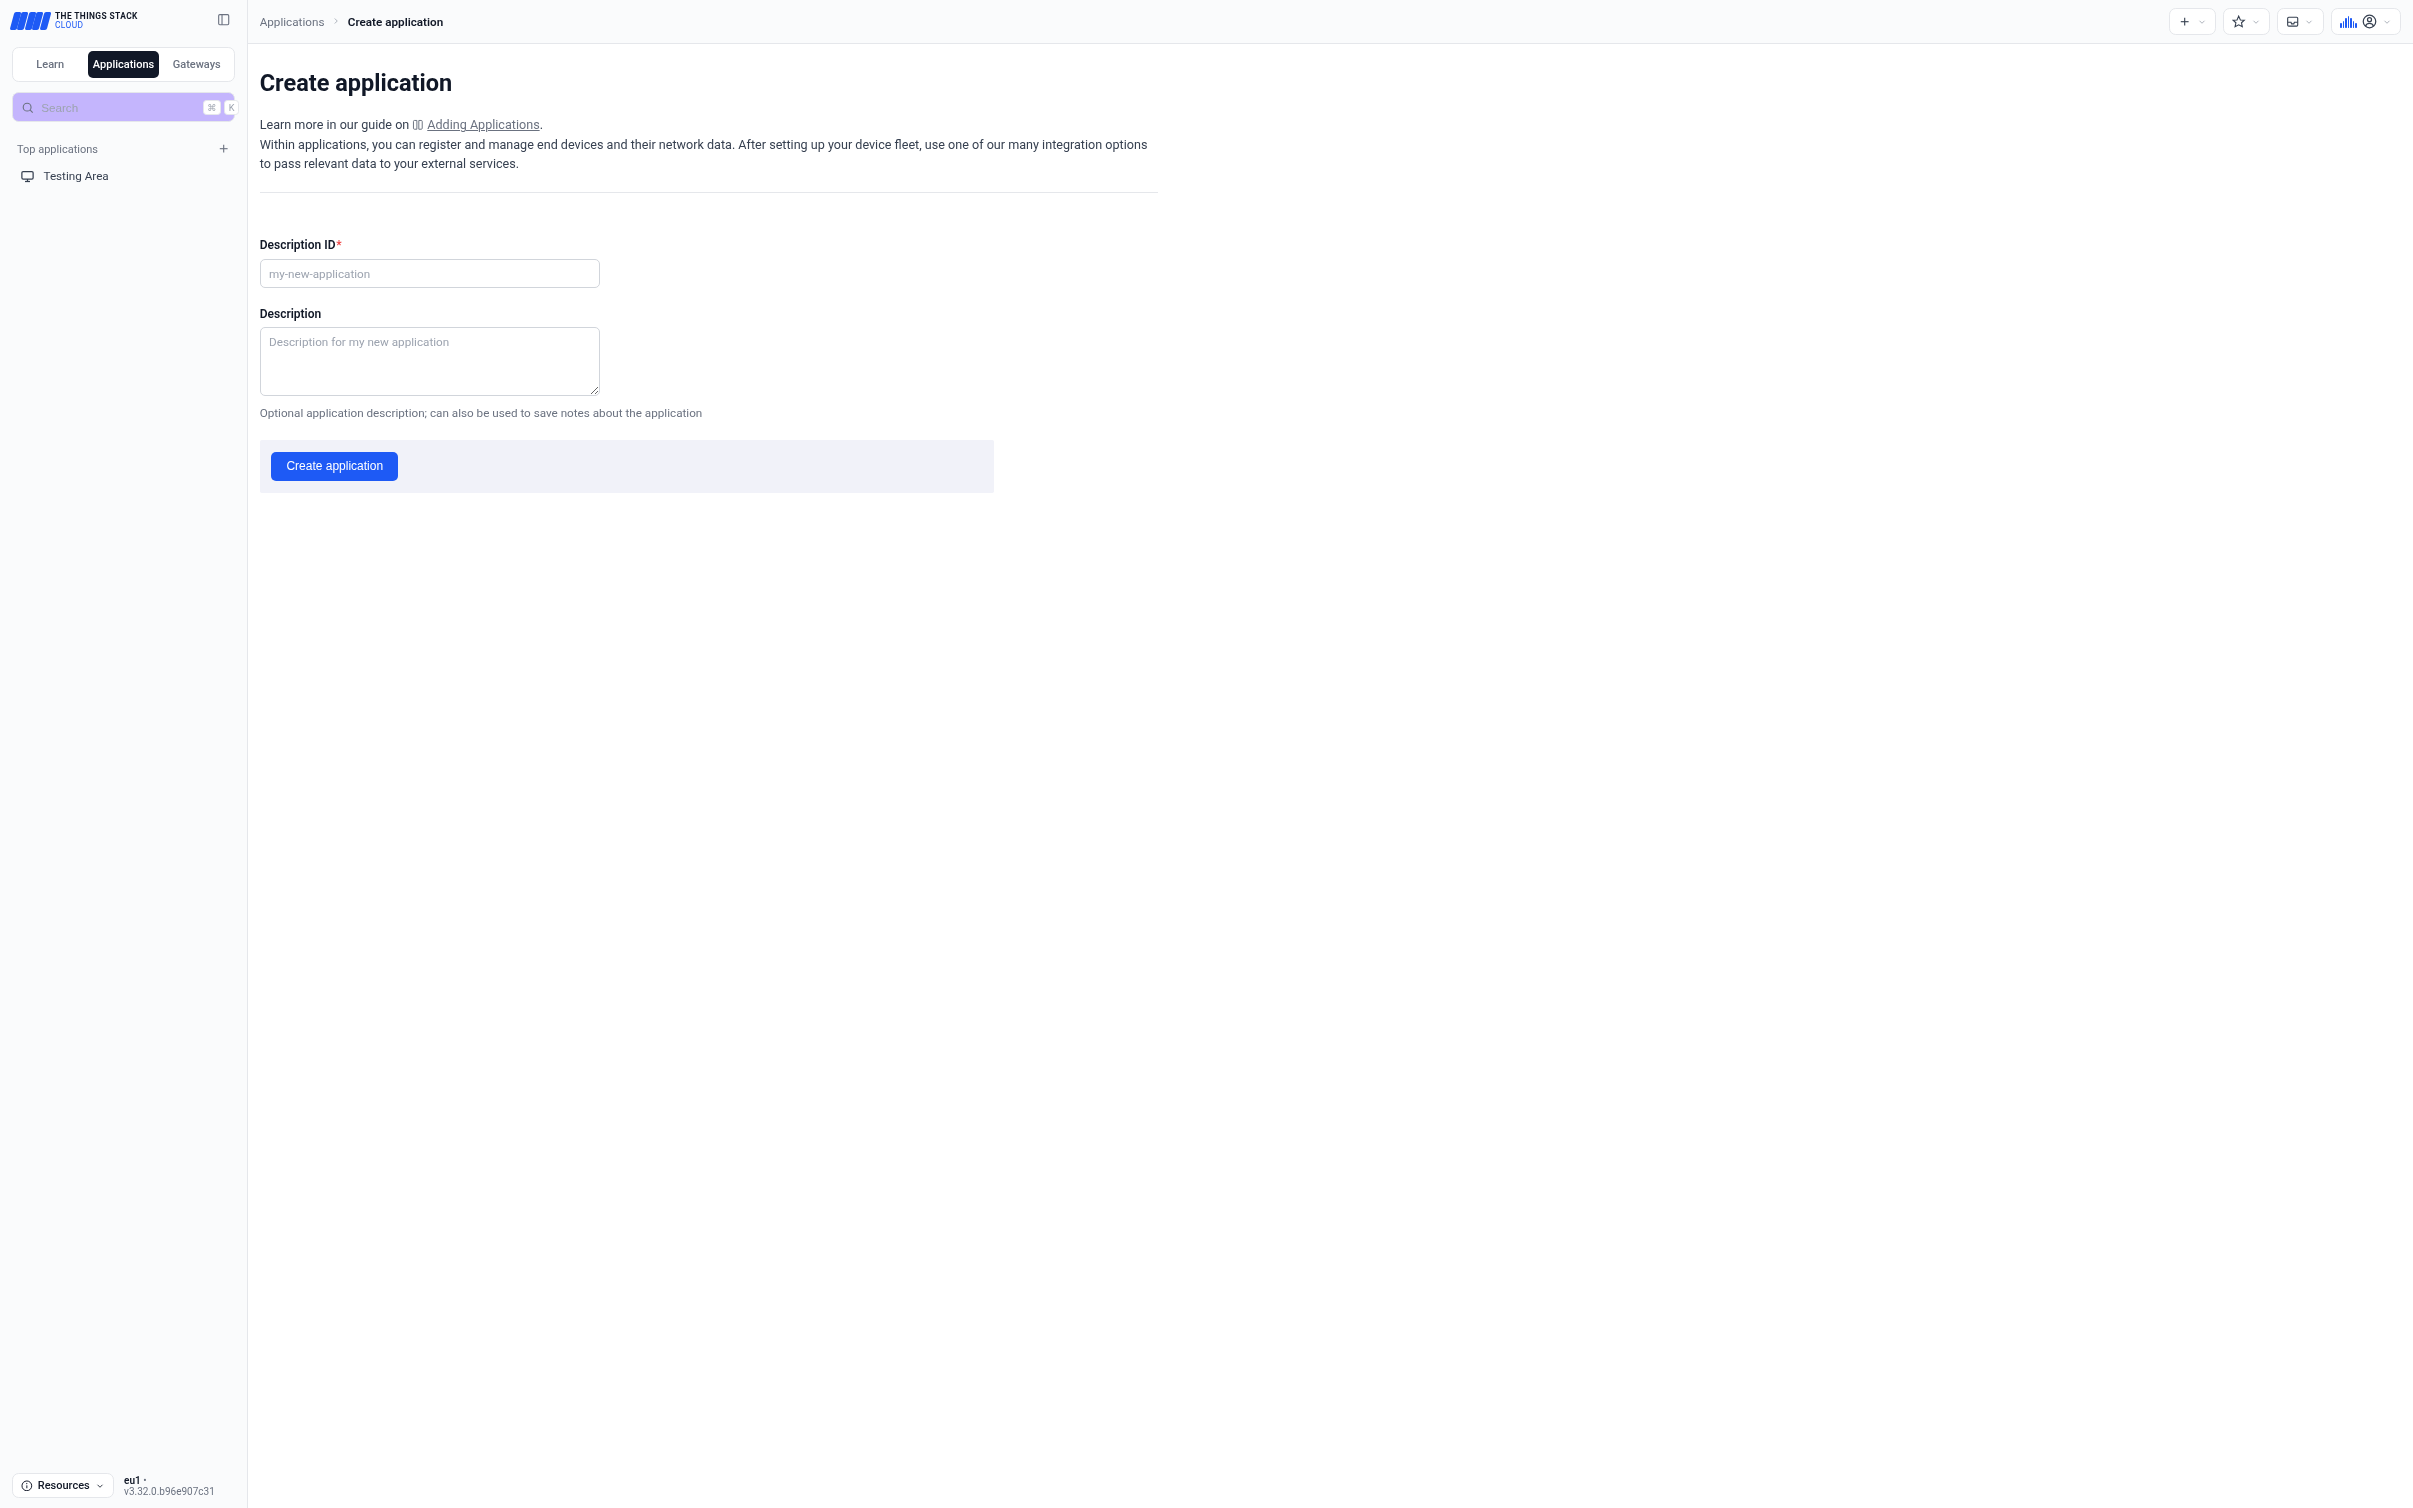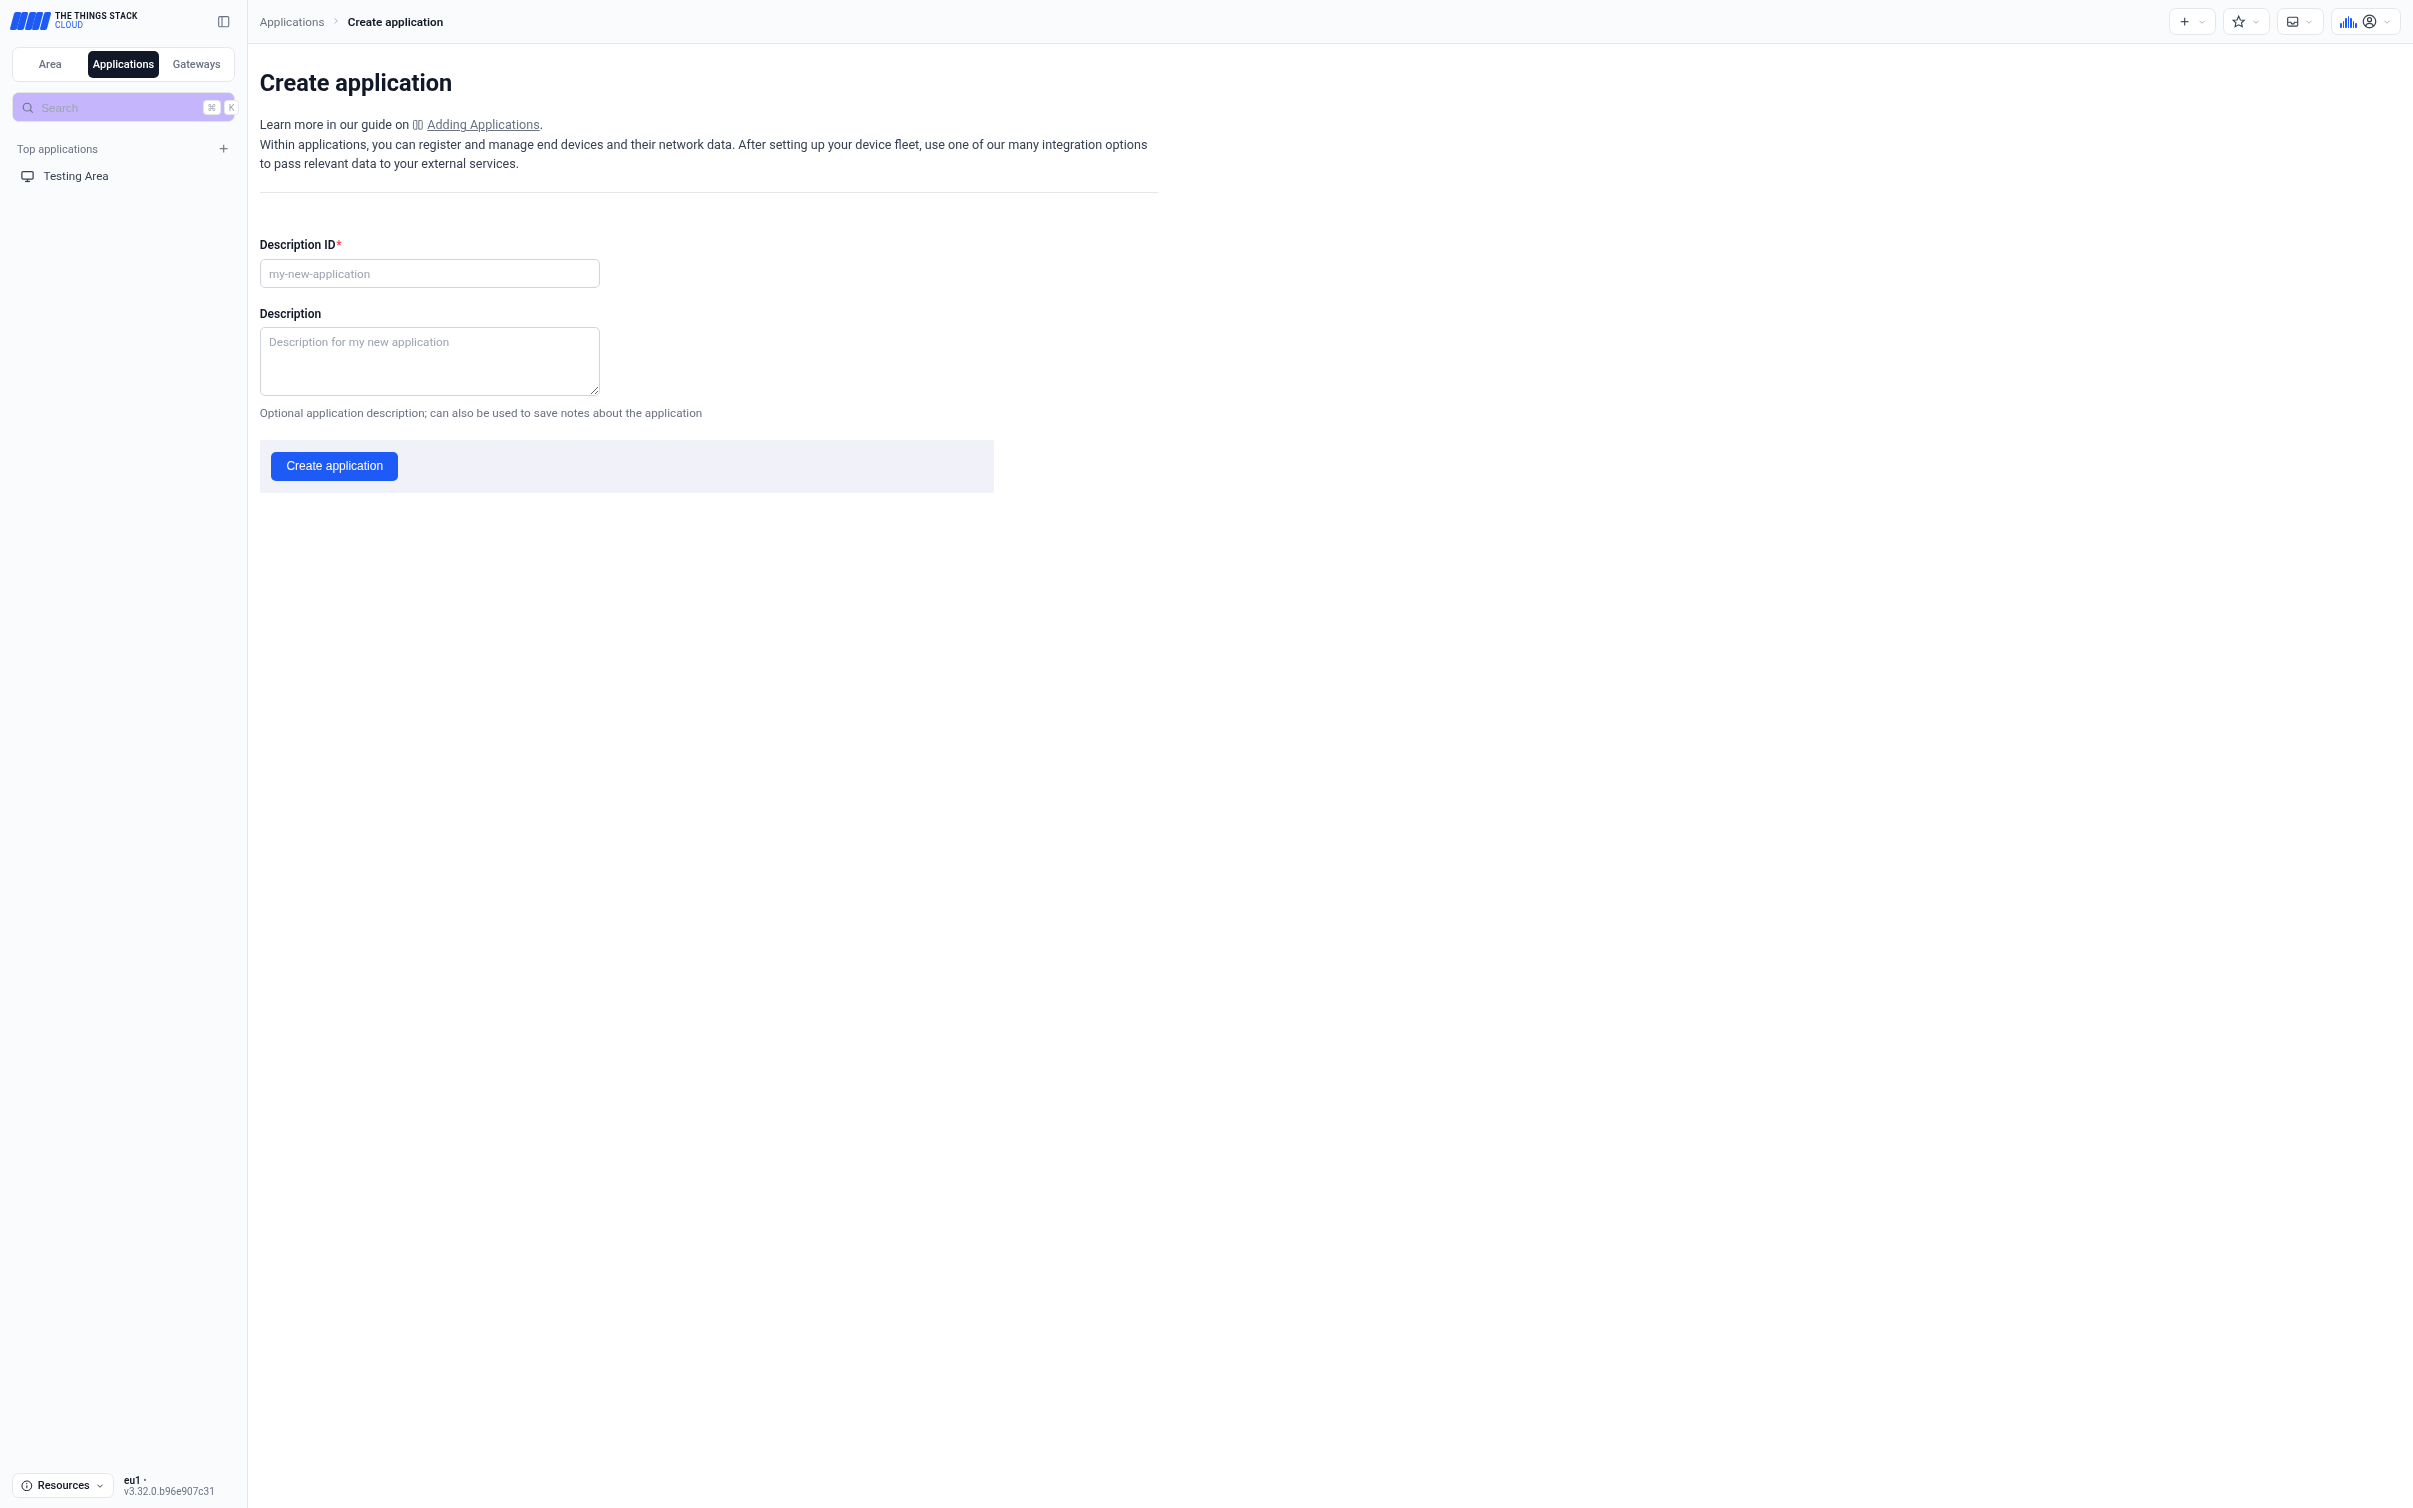--- a/index.html
+++ b/index.html
@@ -23,21 +23,21 @@
       min-width: 248px;
       height: 100vh;
       border-right: 0.8px solid #e5e7eb;
       display: flex;
       flex-direction: column;
       background: #fafbfc;
     }
     .sidebar-header {
       padding: 11.7px 15px 8.4px 11.7px;
       display: flex;
-      align-items: flex-end;
+      align-items: flex-start;
       justify-content: space-between;
     }
     .logo {
       display: flex;
       align-items: center;
       gap: 6.7px;
     }
     .logo-mark {
       display: flex;
       gap: 0.8px;
@@ -394,21 +394,21 @@
     </div>
     <div class="sidebar-collapse">
       <svg width="13.4" height="13.4" viewBox="0 0 24 24" fill="none" stroke="currentColor" stroke-width="2">
         <rect x="3" y="3" width="18" height="18" rx="2"></rect>
         <line x1="9" y1="3" x2="9" y2="21"></line>
       </svg>
     </div>
   </div>
 
   <div class="nav-segmented">
-    <div class="nav-seg-item">Area</div>
+    <div class="nav-seg-item">Learn</div>
     <div class="nav-seg-item active">Applications</div>
     <div class="nav-seg-item">Gateways</div>
   </div>
 
   <div class="search-wrap">
     <div class="search">
       <span class="icon">
         <svg width="13.4" height="13.4" viewBox="0 0 24 24" fill="none" stroke="#6b7280" stroke-width="2">
             <circle cx="11" cy="11" r="7"></circle>
             <line x1="21" y1="21" x2="16.5" y2="16.5"></line>

